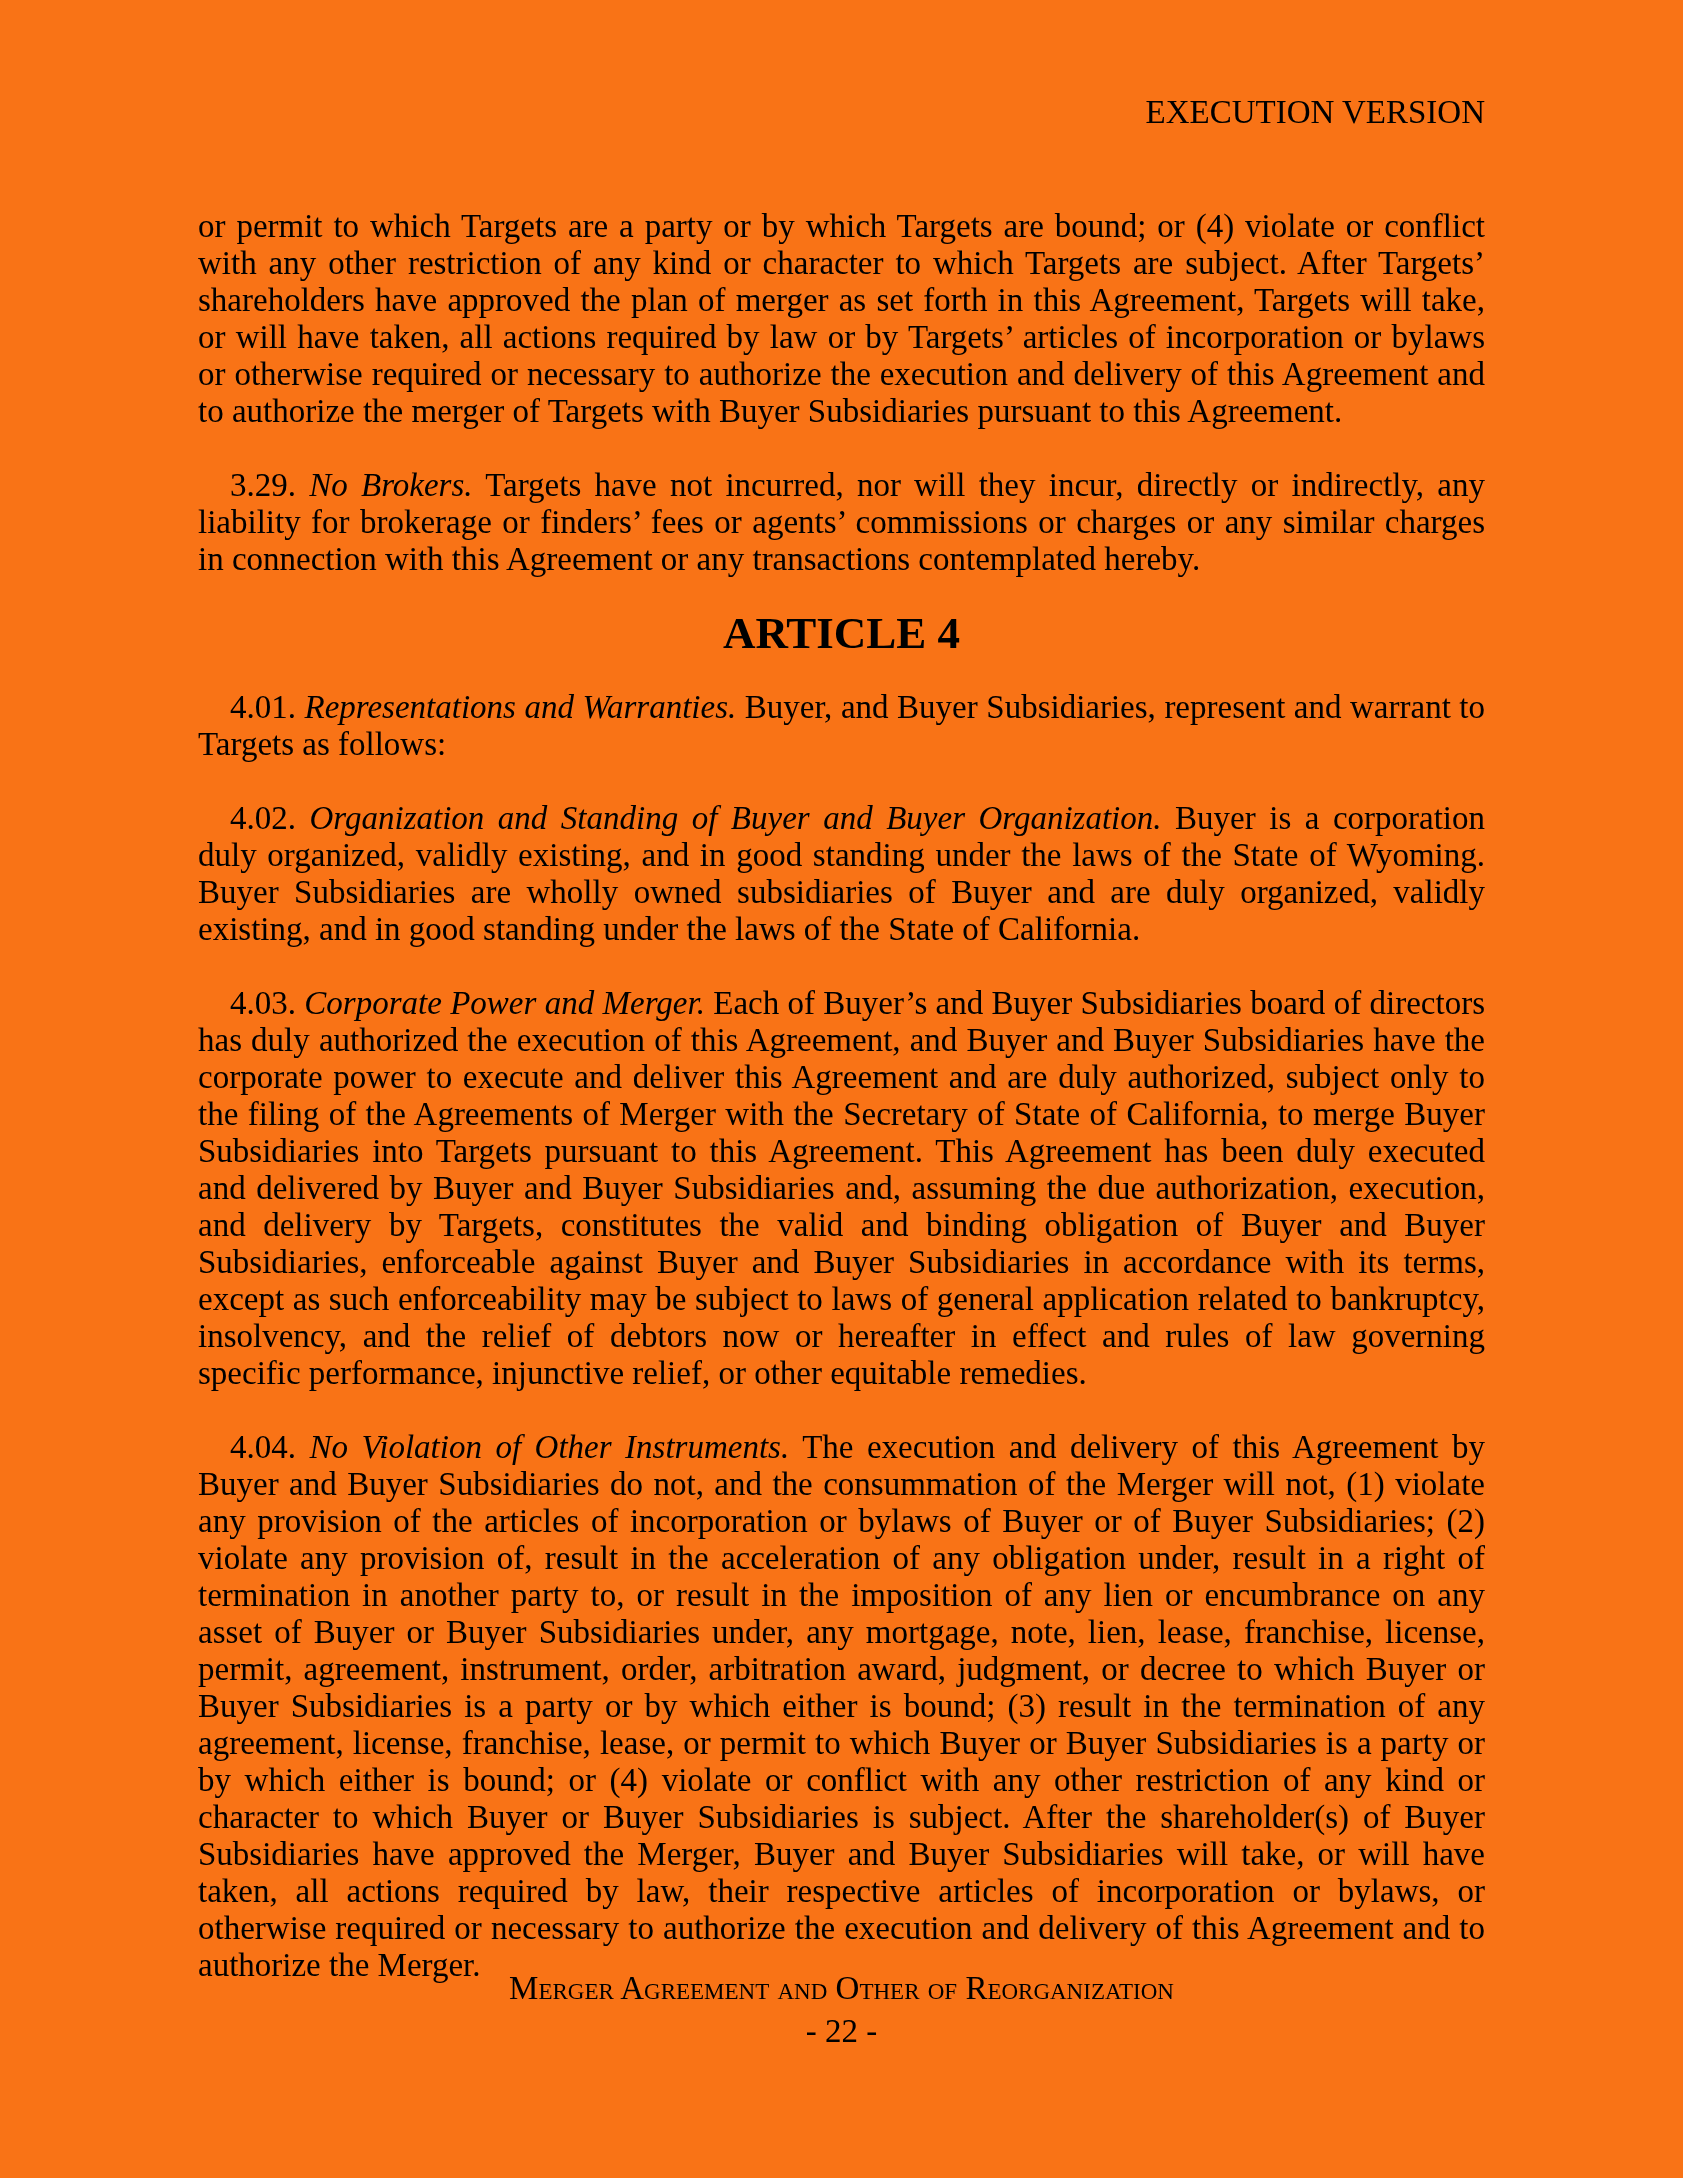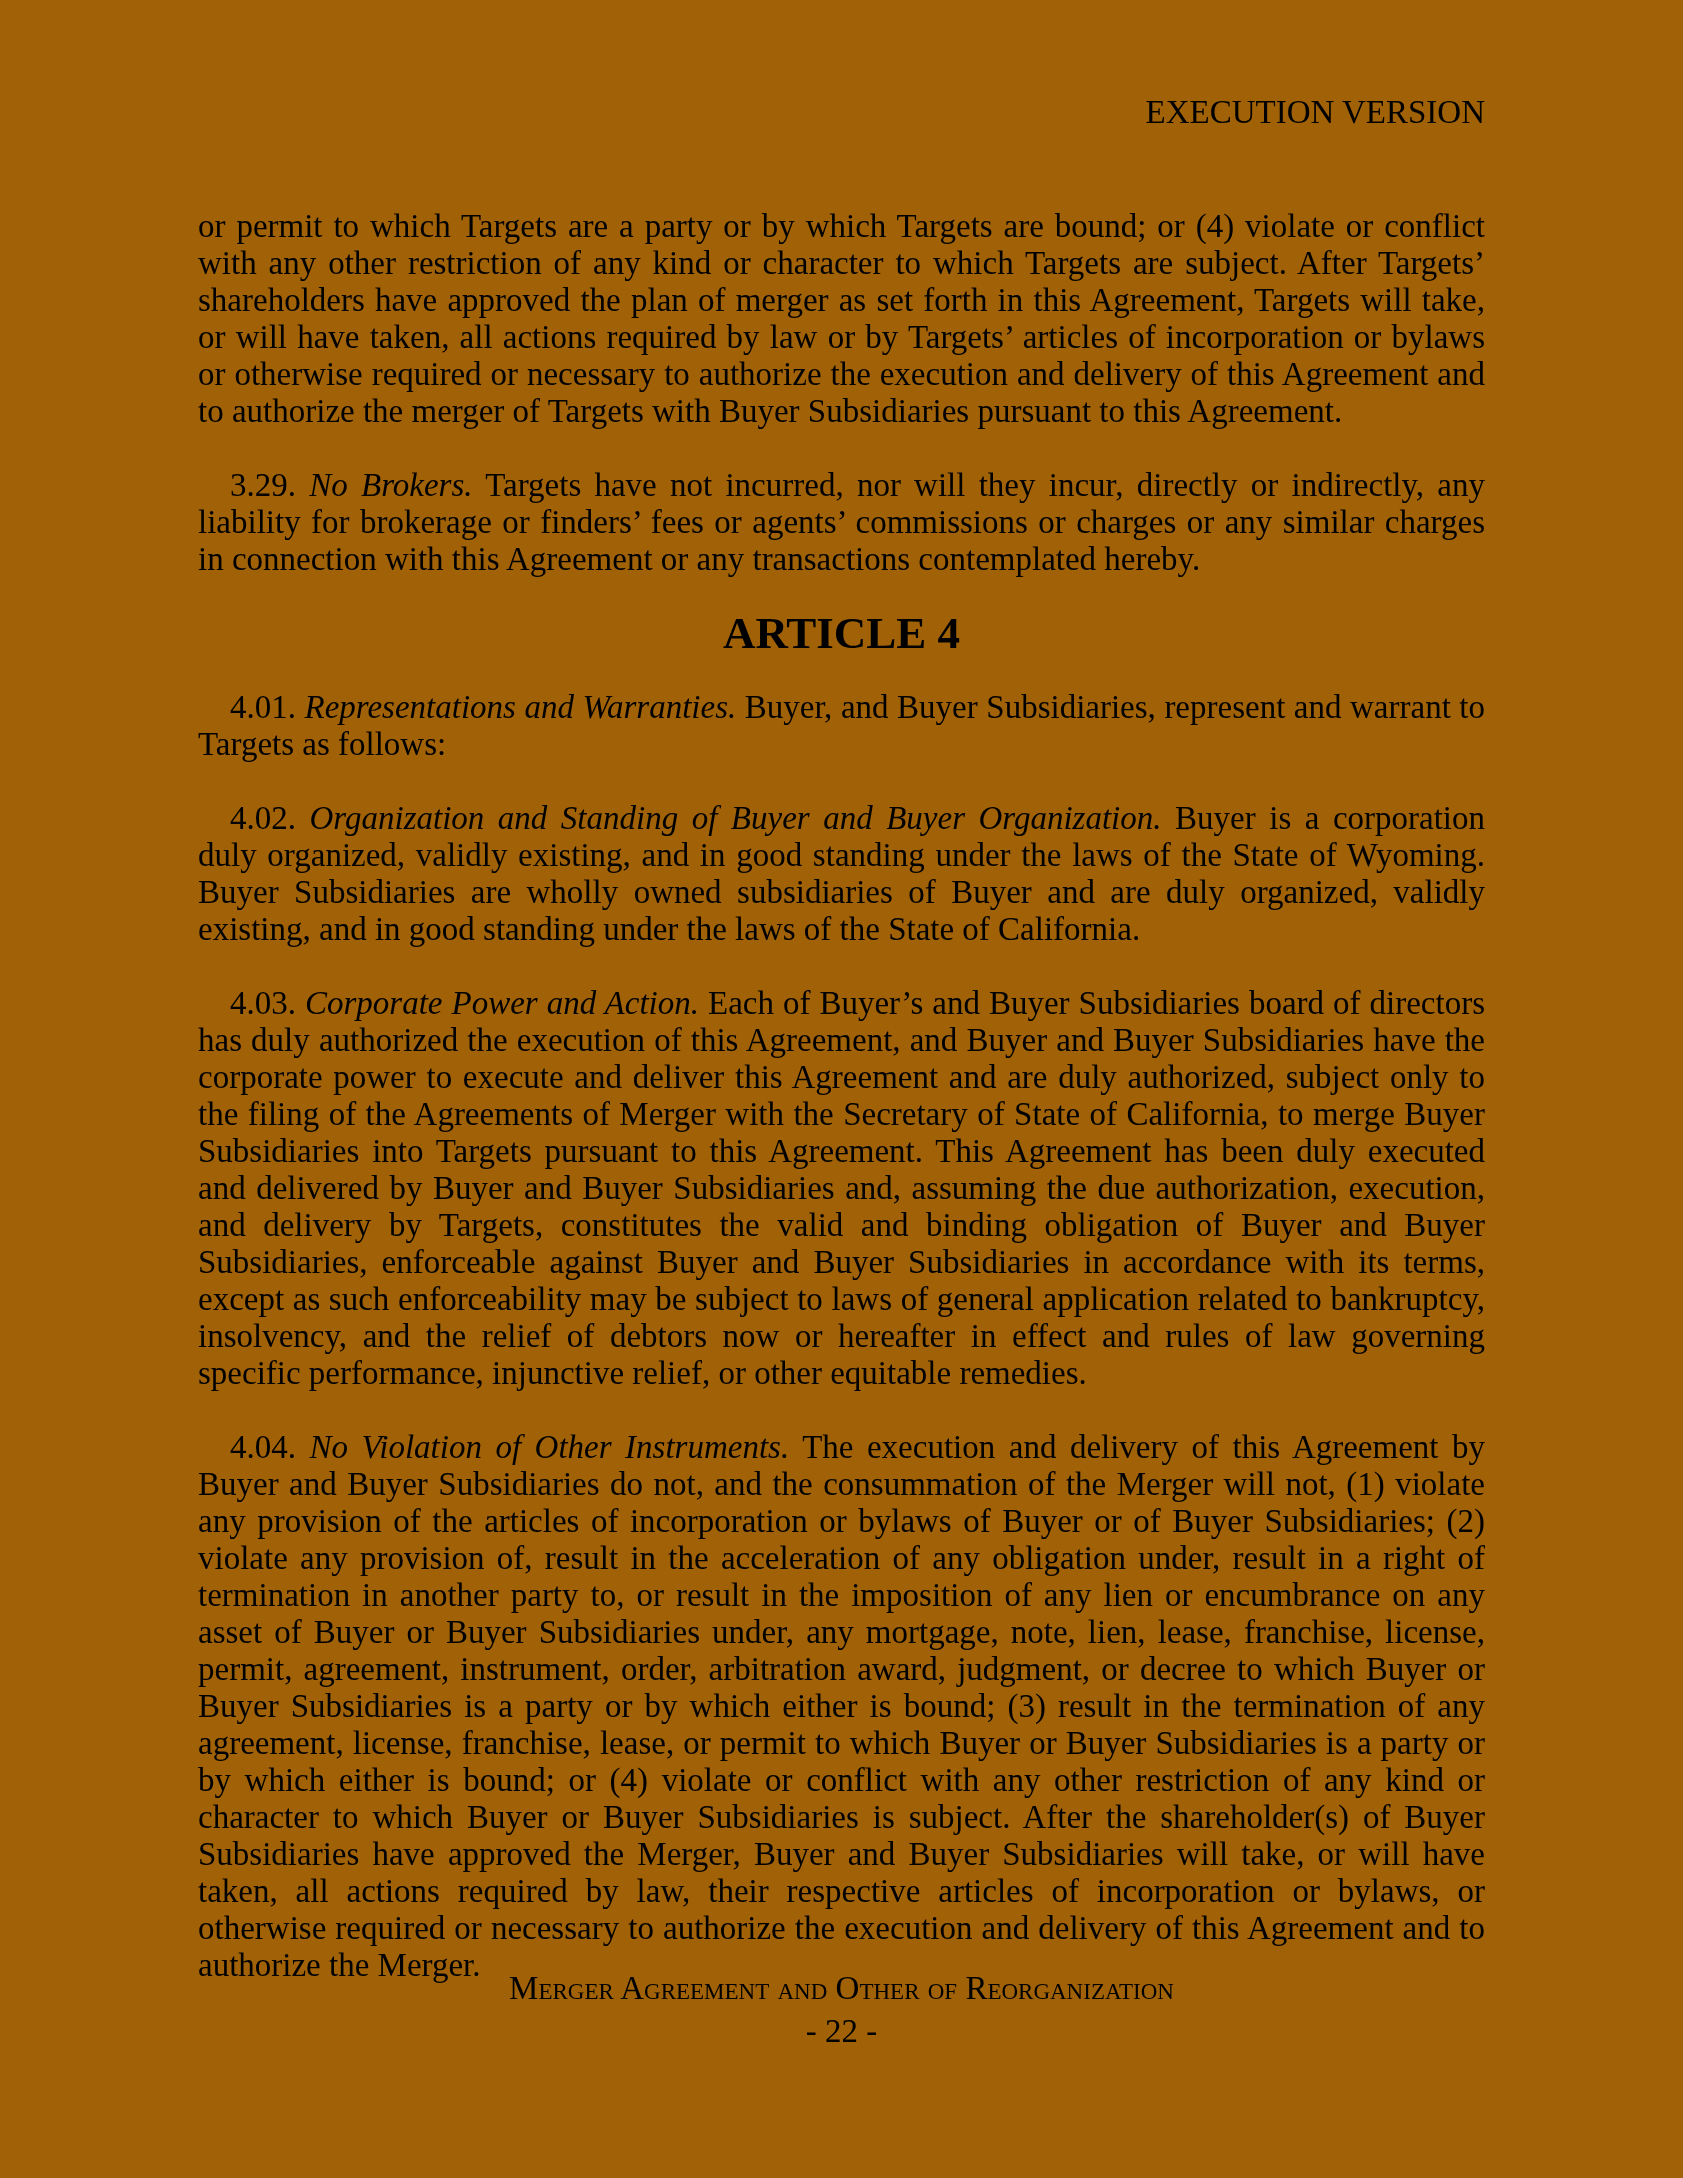--- a/index.html
+++ b/index.html
@@ -4,21 +4,21 @@
 <style>
   html, body {
     margin: 0;
     padding: 0;
     background: #ffffff;
   }
   .page {
     position: relative;
     width: 1683px;
     height: 2178px;
-    background: #a16207;
+    background: #f97316;
     color: #000000;
     font-family: "Liberation Serif", serif;
     font-size: 33px;
     line-height: 37px;
   }
   .header-line {
     position: absolute;
     top: 94px;
     left: 198px;
     width: 1287px;
@@ -91,21 +91,21 @@
     </p>
 
     <p class="para indented">
       <span class="sec-num">4.02.</span>
       <span class="sec-title">Organization and Standing of Buyer and Buyer Organization.</span>
       <span class="sec-text">Buyer is a corporation duly organized, validly existing, and in good standing under the laws of the State of Wyoming. Buyer Subsidiaries are wholly owned subsidiaries of Buyer and are duly organized, validly existing, and in good standing under the laws of the State of California.</span>
     </p>
 
     <p class="para indented">
       <span class="sec-num">4.03.</span>
-      <span class="sec-title">Corporate Power and Action.</span>
+      <span class="sec-title">Corporate Power and Merger.</span>
       <span class="sec-text">Each of Buyer’s and Buyer Subsidiaries board of directors has duly authorized the execution of this Agreement, and Buyer and Buyer Subsidiaries have the corporate power to execute and deliver this Agreement and are duly authorized, subject only to the filing of the Agreements of Merger with the Secretary of State of California, to merge Buyer Subsidiaries into Targets pursuant to this Agreement. This Agreement has been duly executed and delivered by Buyer and Buyer Subsidiaries and, assuming the due authorization, execution, and delivery by Targets, constitutes the valid and binding obligation of Buyer and Buyer Subsidiaries, enforceable against Buyer and Buyer Subsidiaries in accordance with its terms, except as such enforceability may be subject to laws of general application related to bankruptcy, insolvency, and the relief of debtors now or hereafter in effect and rules of law governing specific performance, injunctive relief, or other equitable remedies.</span>
     </p>
 
     <p class="para indented">
       <span class="sec-num">4.04.</span>
       <span class="sec-title">No Violation of Other Instruments.</span>
       <span class="sec-text">The execution and delivery of this Agreement by Buyer and Buyer Subsidiaries do not, and the consummation of the Merger will not, (1) violate any provision of the articles of incorporation or bylaws of Buyer or of Buyer Subsidiaries; (2) violate any provision of, result in the acceleration of any obligation under, result in a right of termination in another party to, or result in the imposition of any lien or encumbrance on any asset of Buyer or Buyer Subsidiaries under, any mortgage, note, lien, lease, franchise, license, permit, agreement, instrument, order, arbitration award, judgment, or decree to which Buyer or Buyer Subsidiaries is a party or by which either is bound; (3) result in the termination of any agreement, license, franchise, lease, or permit to which Buyer or Buyer Subsidiaries is a party or by which either is bound; or (4) violate or conflict with any other restriction of any kind or character to which Buyer or Buyer Subsidiaries is subject. After the shareholder(s) of Buyer Subsidiaries have approved the Merger, Buyer and Buyer Subsidiaries will take, or will have taken, all actions required by law, their respective articles of incorporation or bylaws, or otherwise required or necessary to authorize the execution and delivery of this Agreement and to authorize the Merger.</span>
     </p>
 
   </div>

